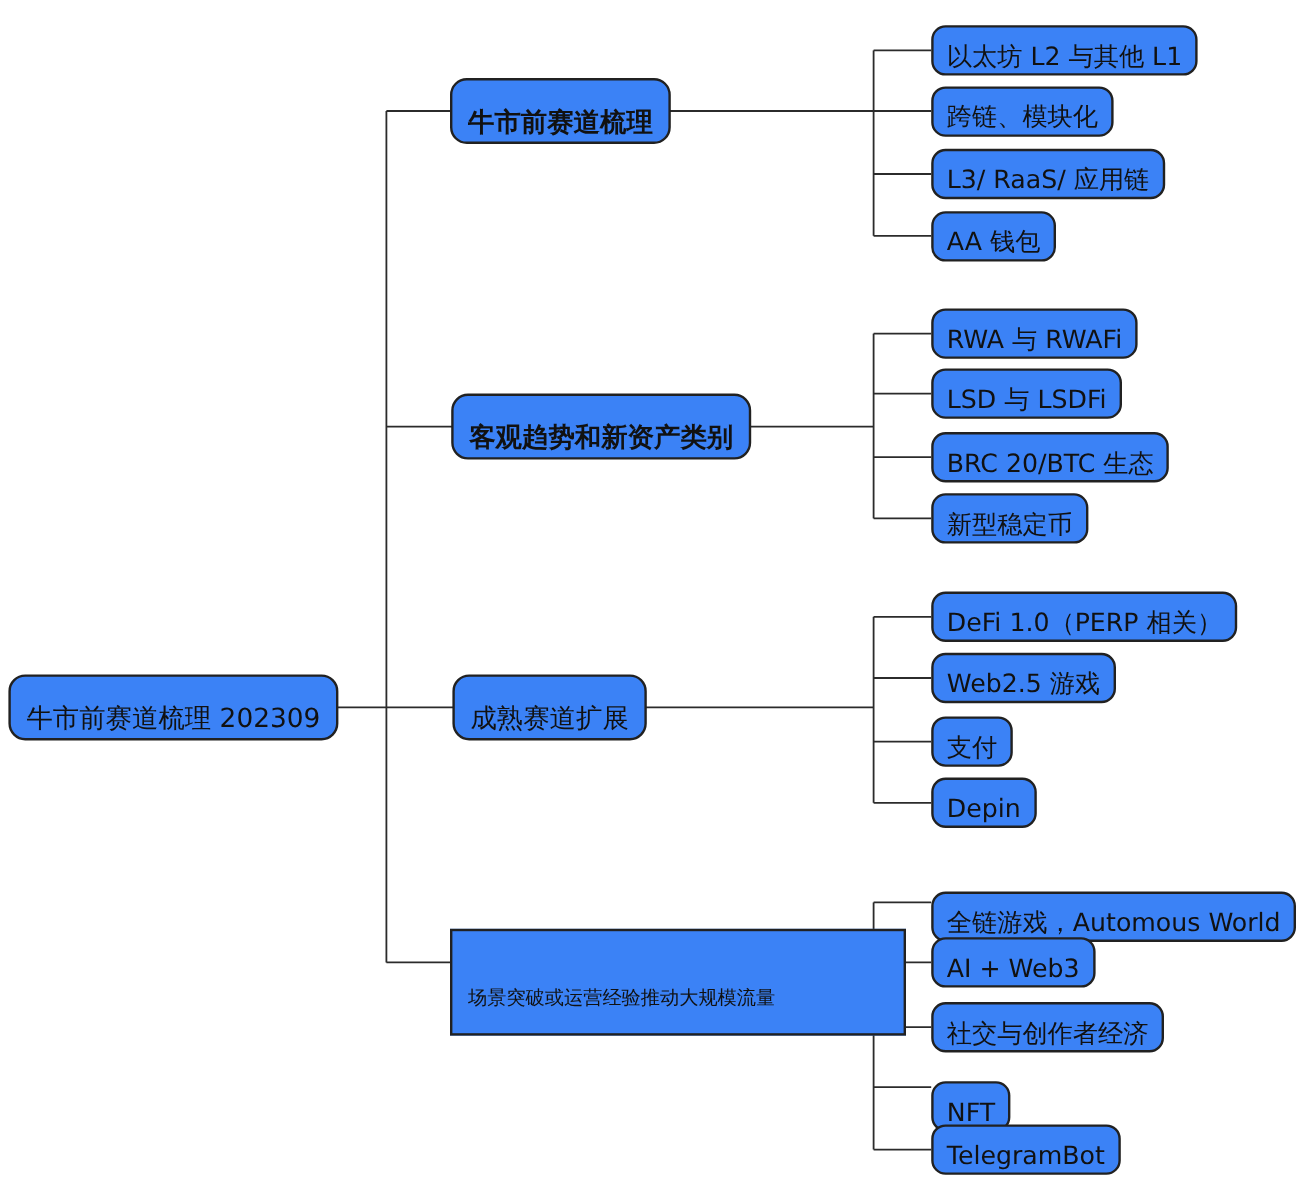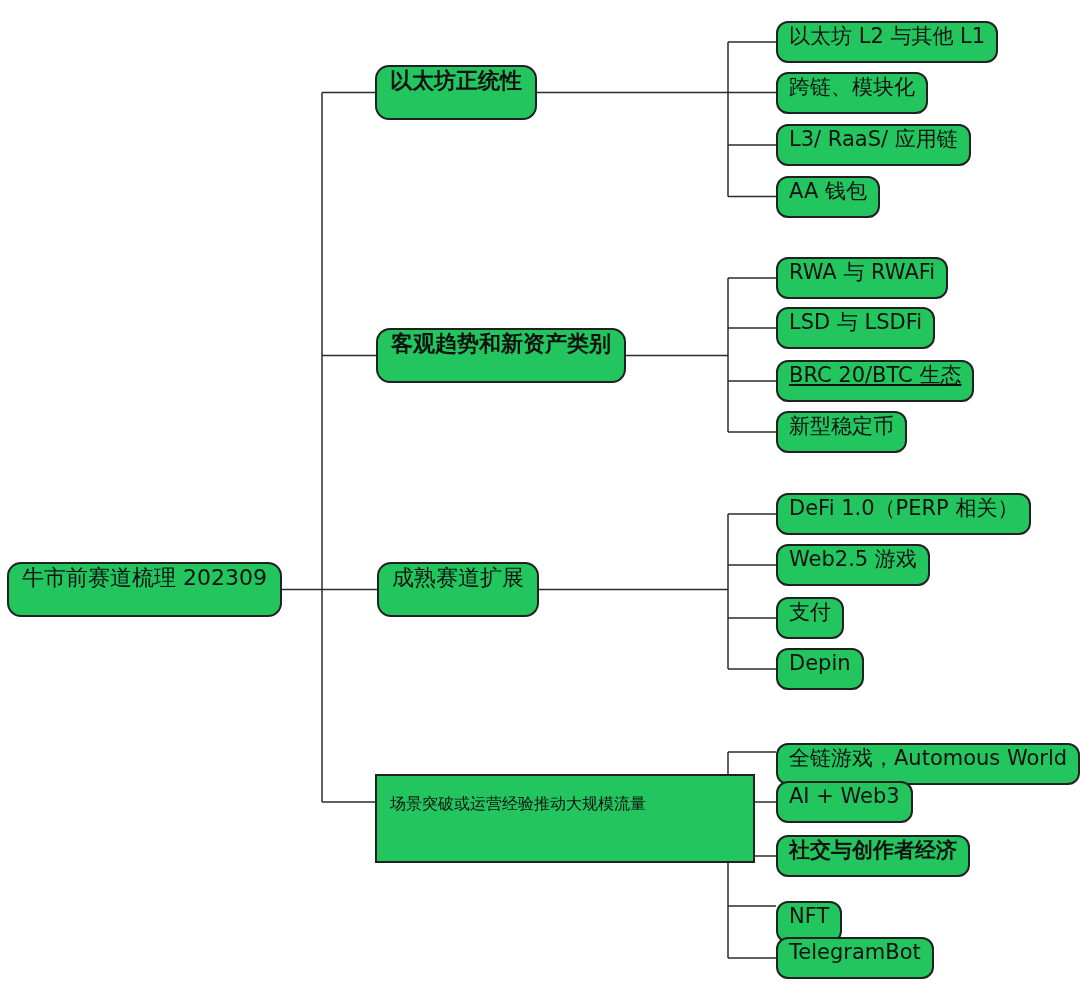--- a/index.html
+++ b/index.html
@@ -25,23 +25,23 @@
     z-index: 1;
   }
   .connectors line {
     stroke: #2b2b2b;
     stroke-width: 1.5;
   }
   .node {
     position: absolute;
     z-index: 2;
     display: flex;
-    align-items: flex-start;
+    align-items: flex-end;
     box-sizing: border-box;
-    background: #22c55e;
+    background: #3b82f6;
     border: 2px solid #212121;
     white-space: nowrap;
     line-height: 1.3;
   }
   .child {
     height: 42px;
     padding: 0 11px;
     border-radius: 12px;
     font-size: 21px;
   }
@@ -102,21 +102,21 @@
     <line x1="728" y1="856" x2="776" y2="856"></line>
     <line x1="728" y1="906" x2="776" y2="906"></line>
     <line x1="728" y1="958" x2="776" y2="958"></line>
   </svg>
 
   <div class="node big" style="left:7px; top:562px;">
     <span>牛市前赛道梳理 202309</span>
   </div>
 
   <div class="node big bold" style="left:375px; top:65px;">
-    <span>以太坊正统性</span>
+    <span>牛市前赛道梳理</span>
   </div>
   <div class="node big bold" style="left:376px; top:328px;">
     <span>客观趋势和新资产类别</span>
   </div>
   <div class="node big" style="left:377px; top:562px;">
     <span>成熟赛道扩展</span>
   </div>
   <div class="node wrap" style="left:375px; top:774px;">
     <span>场景突破或运营经验推动大规模流量</span>
   </div>
@@ -133,21 +133,21 @@
   <div class="node child" style="left:776px; top:175.5px;">
     <span>AA 钱包</span>
   </div>
 
   <div class="node child" style="left:776px; top:307px;">
     <span>LSD 与 LSDFi</span>
   </div>
   <div class="node child" style="left:776px; top:257px;">
     <span>RWA 与 RWAFi</span>
   </div>
-  <div class="node child" style="left:776px; top:360px;text-decoration:underline;">
+  <div class="node child" style="left:776px; top:360px;">
     <span>BRC 20/BTC 生态</span>
   </div>
   <div class="node child" style="left:776px; top:411px;">
     <span>新型稳定币</span>
   </div>
 
   <div class="node child" style="left:776px; top:493px;">
     <span>DeFi 1.0（PERP 相关）</span>
   </div>
   <div class="node child" style="left:776px; top:544px;">
@@ -159,21 +159,21 @@
   <div class="node child" style="left:776px; top:648px;">
     <span>Depin</span>
   </div>
 
   <div class="node child" style="left:776px; top:731px;margin-top:12px;">
     <span>全链游戏，Automous World</span>
   </div>
   <div class="node child" style="left:776px; top:781px;">
     <span>AI + Web3</span>
   </div>
-  <div class="node child" style="left:776px; top:835px;font-weight:bold;">
+  <div class="node child" style="left:776px; top:835px;">
     <span>社交与创作者经济</span>
   </div>
   <div class="node child" style="left:776px; top:885px;margin-top:16px;">
     <span>NFT</span>
   </div>
   <div class="node child" style="left:776px; top:937px;">
     <span>TelegramBot</span>
   </div>
 
 </div>

